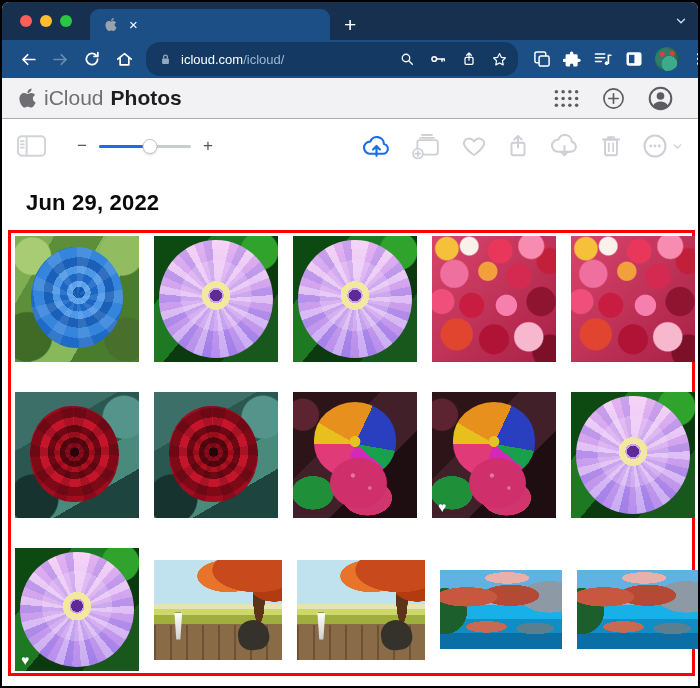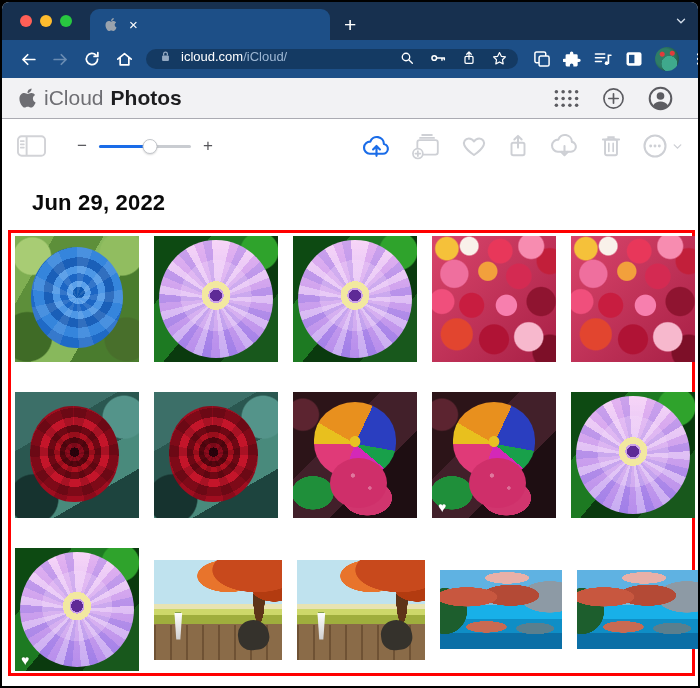--- a/index.html
+++ b/index.html
@@ -14,21 +14,21 @@
   .tl.red{ background:#ff5f57; } .tl.yellow{ background:#febc2e; } .tl.green{ background:#28c840; }
   .tab { margin-left:88px; width:240px; height:31px; background:#1d4f87; border-radius:9px 9px 0 0; display:flex; align-items:center; padding:0 10px 0 14px; gap:8px; }
   .tab-title { color:#fff; font-size:12.5px; flex:1; white-space:nowrap; overflow:hidden; }
   .tab-close { color:#fff; font-size:15px; line-height:1; cursor:default; padding:0 3px; }
   .newtab { color:#fff; font-size:21px; font-weight:300; margin:0 0 5px 14px; line-height:1; }
   .tab-search { position:absolute; right:10px; top:12px; }
 
   
   .navbar { height:38px; background:#1d4f87; display:flex; align-items:center; padding:0 8px 0 12px; gap:4px; }
   .nav-ic { width:28px; height:28px; display:flex; align-items:center; justify-content:center; flex:0 0 auto; }
-  .urlpill { height:20px; flex:0 0 372px; background:#143a63; border-radius:14px; display:flex; align-items:flex-start; padding:0 10px 0 12px; margin:0 4px; }
+  .urlpill { height:34px; flex:0 0 372px; background:#143a63; border-radius:14px; display:flex; align-items:center; padding:0 10px 0 12px; margin:0 4px; }
   .url-host { color:#fff; font-size:13px; }
   .url-path { color:#9db7d4; font-size:13px; }
   .pill-icons { margin-left:auto; display:flex; align-items:center; gap:14px; }
   .bar-icons { display:flex; align-items:center; gap:11px; margin-left:6px; }
   .avatar-nav { width:24px; height:24px; border-radius:50%;
     background: radial-gradient(circle at 30% 30%, #e23b3b 0 2px, rgba(0,0,0,0) 3px),
                 radial-gradient(circle at 72% 26%, #e23b3b 0 2px, rgba(0,0,0,0) 3px),
                 radial-gradient(circle at 60% 70%, #3fa98c 0 35%, rgba(0,0,0,0) 36%),
                 radial-gradient(circle at 40% 45%, #2e7d66 0 45%, #16322b 100%); }
 
@@ -45,21 +45,21 @@
   .zsign { color:#55555a; font-size:17px; font-weight:500; }
   .slider { position:relative; width:92px; height:14px; display:flex; align-items:center; }
   .slider-track { width:100%; height:3px; background:#c9ccd1; border-radius:2px; }
   .slider-fill { position:absolute; left:0; width:55%; height:3px; background:#1a6ce8; border-radius:2px; }
   .slider-thumb { position:absolute; left:55%; transform:translateX(-50%); width:15px; height:15px; background:#fff; border:1px solid #c3c6cb; border-radius:50%; box-shadow:0 1px 2px rgba(0,0,0,.15); }
   .actions { margin-left:auto; display:flex; align-items:center; gap:17px; }
   .act { display:flex; align-items:center; justify-content:center; }
   .more-group { display:flex; align-items:center; gap:2px; }
 
   
-  .datewrap { padding:17px 0 14px 24px; background:#fff;margin-left:6px; }
+  .datewrap { padding:17px 0 14px 24px; background:#fff; }
   .date { font-size:22px; font-weight:700; color:#0a0a0a; letter-spacing:.2px; }
 
   
   .selbox { margin:0 3px 0 6px; border:3px solid #ff0000; padding:3px 0 2px 4px; background:#fff; }
   .grid-row { display:flex; align-items:center; gap:15px; margin-bottom:30px; height:126px; }
   .grid-row:last-child { margin-bottom:0; height:123px; }
   .tile { position:relative; flex:0 0 auto; overflow:hidden; }
   .fav { position:absolute; left:6px; bottom:4px; color:#fff; font-size:14px; line-height:1; text-shadow:0 0 2px rgba(0,0,0,.25); }
 
   
@@ -206,21 +206,21 @@
       <svg width="19" height="19" viewBox="0 0 24 24">
           <path d="M3.5 11.5 12 4.5l8.5 7M6.5 9.8v9h11v-9" fill="none" stroke="#fff" stroke-width="2.1" stroke-linecap="round" stroke-linejoin="round"></path>
         </svg>
     </span>
     <div class="urlpill">
       <svg width="15" height="15" viewBox="0 0 24 24" style="margin-right:8px">
           <rect x="6.5" y="10.5" width="11" height="8.5" rx="1.6" fill="#93a9c2"></rect>
           <path d="M9 10.5V8a3 3 0 0 1 6 0v2.5" fill="none" stroke="#93a9c2" stroke-width="2"></path>
         </svg>
       <span class="url-host">icloud.com</span>
-        <span class="url-path">/iCloud/</span>
+        <span class="url-path">/icloud/</span>
       <span class="pill-icons">
         <svg width="16" height="16" viewBox="0 0 24 24">
             <circle cx="10.5" cy="10.5" r="5.6" fill="none" stroke="#fff" stroke-width="2"></circle>
             <path d="M15 15l5 5" stroke="#fff" stroke-width="2" stroke-linecap="round"></path>
           </svg>
         <svg width="18" height="18" viewBox="0 0 24 24">
             <circle cx="7" cy="12" r="3.1" fill="none" stroke="#fff" stroke-width="2"></circle>
             <path d="M10.2 12h10M17.3 12v3M20.4 12v2.2" fill="none" stroke="#fff" stroke-width="2" stroke-linecap="round"></path>
           </svg>
         <svg width="16" height="16" viewBox="0 0 24 24">

